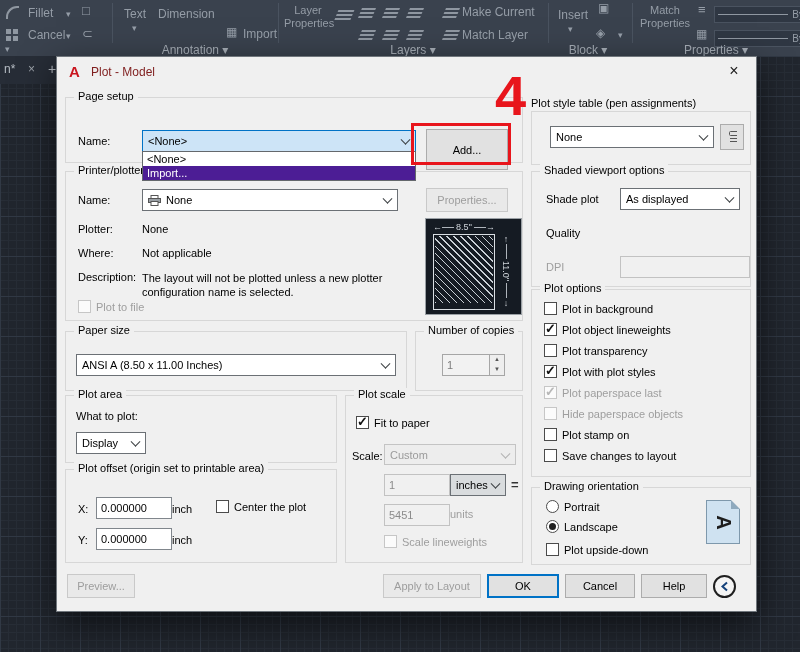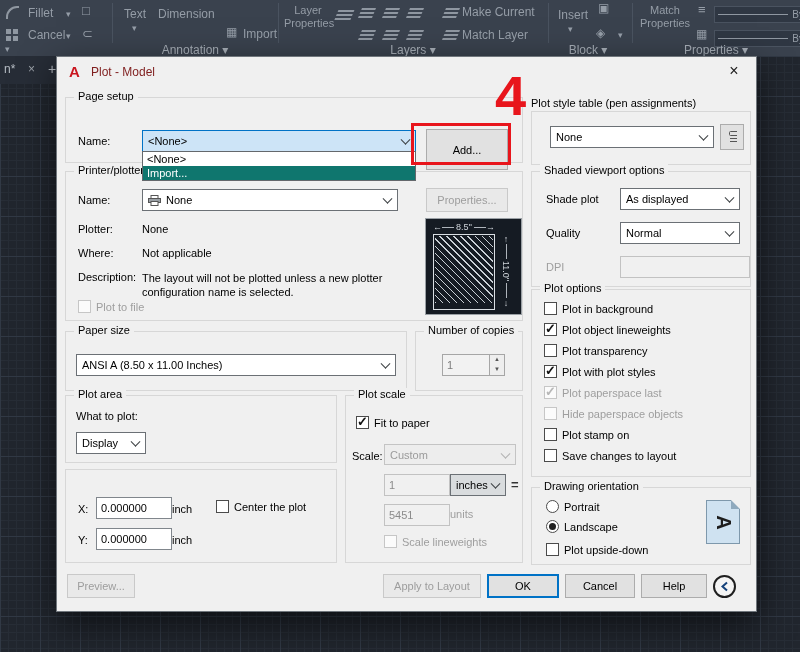--- a/index.html
+++ b/index.html
@@ -55,21 +55,21 @@
   .cbrow,.rrow{position:absolute;display:flex;align-items:center;gap:5px;font-size:11px;white-space:nowrap}
   .cb{width:13px;height:13px;background:#fff;border:1px solid #4b4b4b;position:relative;flex:0 0 13px;box-sizing:border-box}
   .cbrow.on .cb::after{content:"\2713";position:absolute;left:0;top:-3px;font-size:13px;font-weight:bold;color:#111}
   .cbrow.off{color:#9e9e9e}
   .cbrow.off .cb{border-color:#c6c6c6;background:#fbfbfb}
   .cbrow.off.on .cb::after{color:#b7b7b7}
   .rb{width:13px;height:13px;border-radius:50%;background:#fff;border:1px solid #4b4b4b;position:relative;flex:0 0 13px;box-sizing:border-box}
   .rrow.on .rb::after{content:"";position:absolute;inset:2px;border-radius:50%;background:#1f1f1f}
   #droplist{position:absolute;left:85px;top:94px;width:272px;background:#fff;border:1px solid #64686c;z-index:40}
   .dli{height:14px;line-height:14px;font-size:11px;padding:0 4px;white-space:nowrap}
-  .dli.sel{background:#0f766e;color:#fff}
+  .dli.sel{background:#4c1d95;color:#fff}
   #redbox{position:absolute;left:354px;top:66px;width:94px;height:36px;border:3px solid #e8151c;z-index:44}
   #c4{position:absolute;left:438px;top:12px;font-size:56px;line-height:54px;font-weight:bold;color:#e8151c;z-index:45}
   
   #pv{position:absolute;background:#151b23;border:1px solid #9aa0a5;box-sizing:border-box}
   .dimh{position:absolute;left:7px;top:2px;width:62px;height:12px;display:flex;align-items:center;color:#cfd4da;font-size:9px}
   .dimh .ln{flex:1;height:1px;background:#aeb4bb}
   .dimh .dt{padding:0 2px;white-space:nowrap}
   #paper{position:absolute;left:7px;top:15px;width:60px;height:74px;border:1px solid #d9dee3}
   #hatch{position:absolute;left:1px;right:1px;top:1px;bottom:6px;
          background:repeating-linear-gradient(45deg,rgba(212,218,224,.95) 0 1px,transparent 1px 5px)}
@@ -247,20 +247,21 @@
   <div class="g" style="left:8px;top:338px;width:270px;height:66px">
     <span class="gt">Plot area</span>
     <span class="lbl" style="left:10px;top:14px">What to plot:</span>
     <div class="combo" style="left:10px;top:36px;width:70px;height:22px;box-sizing:border-box">
       <span>Display</span>
       <span class="chev"></span>
     </div>
   </div>
 
   <div class="g" style="left:8px;top:412px;width:270px;height:92px">
+    <span class="gt">Plot offset (origin set to printable area)</span>
     <span class="lbl" style="left:12px;top:33px">X:</span>
     <div class="tin" style="left:30px;top:27px;width:66px;height:20px">0.000000</div>
     <span class="lbl" style="left:106px;top:33px">inch</span>
     <div class="cbrow" style="left:150px;top:30px">
       <span class="cb"></span>
       <span>Center the plot</span>
     </div>
     <span class="lbl" style="left:12px;top:64px">Y:</span>
     <div class="tin" style="left:30px;top:58px;width:66px;height:20px">0.000000</div>
     <span class="lbl" style="left:106px;top:64px">inch</span>
@@ -307,24 +308,20 @@
   </div>
 
   <div class="g" style="left:474px;top:114px;width:218px;height:114px">
     <span class="gt">Shaded viewport options</span>
     <span class="lbl" style="left:14px;top:21px">Shade plot</span>
     <div class="combo" style="left:88px;top:16px;width:120px;height:22px;box-sizing:border-box">
       <span>As displayed</span>
       <span class="chev"></span>
     </div>
     <span class="lbl" style="left:14px;top:55px">Quality</span>
-    <div class="combo" style="left:88px;top:50px;width:120px;height:22px;box-sizing:border-box">
-      <span>Normal</span>
-      <span class="chev"></span>
-    </div>
     <span class="lbl gray" style="left:14px;top:89px">DPI</span>
     <div class="tin dis" style="left:88px;top:84px;width:120px;height:20px"></div>
   </div>
 
   <div class="g" style="left:474px;top:232px;width:218px;height:186px">
     <span class="gt">Plot options</span>
     <div class="cbrow" style="left:12px;top:12px">
       <span class="cb"></span>
         <span>Plot in background</span>
     </div>

